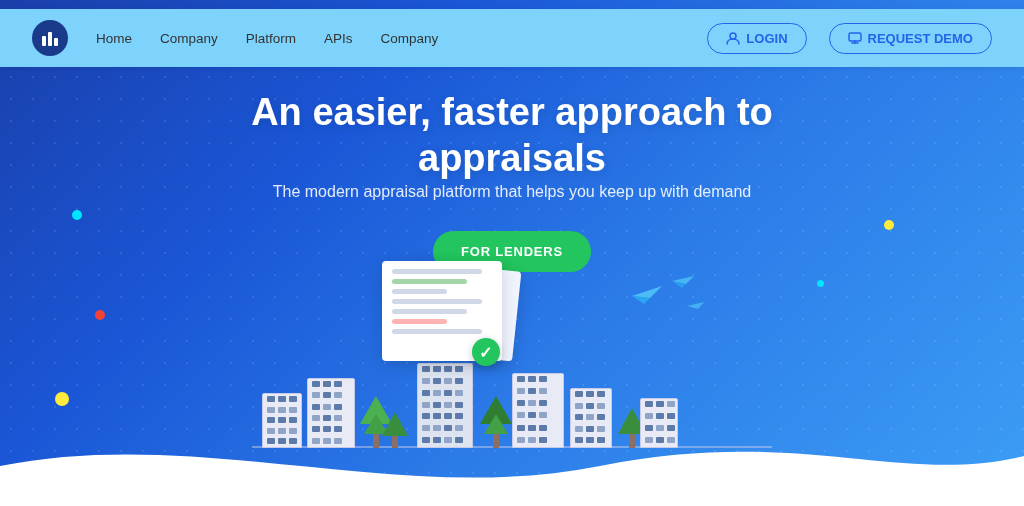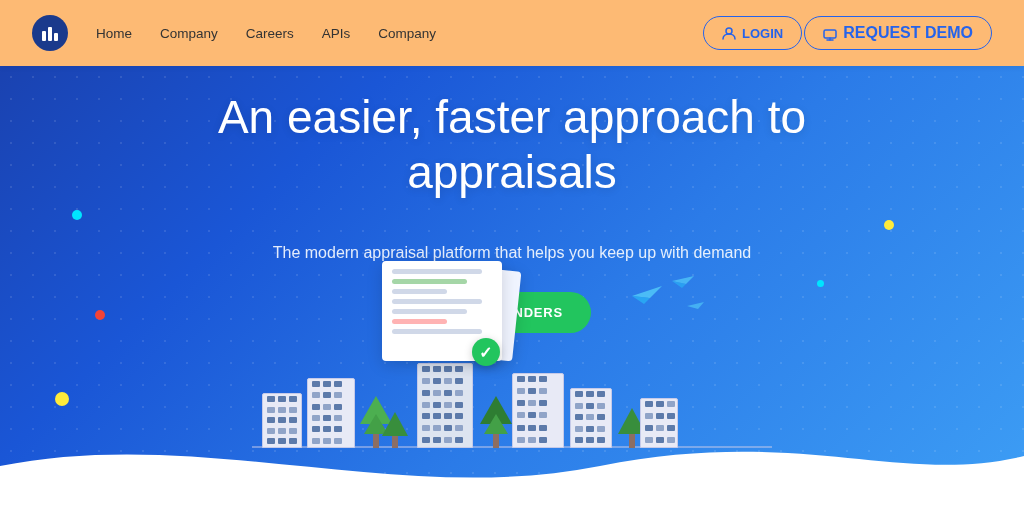--- a/index.html
+++ b/index.html
@@ -1,40 +1,40 @@
 <!DOCTYPE html>
 <html><head>
   <meta charset="utf-8">
   <style>
     * { margin: 0; padding: 0; box-sizing: border-box; }
     body { font-family: 'Segoe UI', Arial, sans-serif; width: 1024px; height: 506px; overflow: hidden; background: #fff; }
 
     
     nav {
-      position: absolute; top: 0; left: 0; width: 100%; height: 66px;
-      background: #fdba74; display: flex; align-items: center;
+      position: absolute; top: 9px; left: 0; width: 100%; height: 58px;
+      background: #7dd3fc; display: flex; align-items: center;
       padding: 0 32px; z-index: 10; box-shadow: 0 1px 6px rgba(0,0,0,0.08);
     }
     .nav-logo {
       width: 36px; height: 36px; border-radius: 50%; background: #1a3a8c;
       display: flex; align-items: center; justify-content: center; margin-right: 28px; flex-shrink: 0;
     }
     .nav-logo svg { width: 20px; height: 20px; }
     .nav-links { display: flex; gap: 28px; flex: 1; }
     .nav-link { font-size: 13.5px; color: #333; text-decoration: none; font-weight: 500; cursor: pointer; }
-    .nav-buttons { display: flex; gap: 2px; }
+    .nav-buttons { display: flex; gap: 22px; }
     .btn-login {
       padding: 7px 18px; border-radius: 20px; border: 1.5px solid #2563eb;
       background: transparent; color: #2563eb; font-size: 13px; font-weight: 600;
       cursor: pointer; display: flex; align-items: center; gap: 6px;
     }
     .btn-demo {
       padding: 7px 18px; border-radius: 20px; border: 1.5px solid #2563eb;
-      background: transparent; color: #2563eb; font-size: 16px; font-weight: 600;
-      cursor: pointer; display: flex; align-items: flex-end; gap: 6px;
+      background: transparent; color: #2563eb; font-size: 13px; font-weight: 600;
+      cursor: pointer; display: flex; align-items: flex-start; gap: 6px;
     }
 
     
     .hero {
       position: absolute; top: 0; left: 0; width: 100%; height: 506px;
       background: linear-gradient(135deg, #1a3faa 0%, #1a56d6 30%, #2b7be8 60%, #3d9ef5 100%);
       overflow: hidden;
     }
 
     
@@ -49,26 +49,26 @@
     .hero-wave {
       position: absolute; bottom: 0; left: 0; width: 100%;
     }
 
     .hero-content {
       position: absolute; top: 90px; left: 0; width: 100%;
       display: flex; flex-direction: column; align-items: center; text-align: center;
       z-index: 2;
     }
     .hero-title {
-      font-size: 46px; font-weight: 400; color: #fff;
+      font-size: 38px; font-weight: 700; color: #fff;
       line-height: 1.2; max-width: 700px; margin-bottom: 2px;
       text-shadow: 0 2px 8px rgba(0,0,0,0.12);
     }
     .hero-subtitle {
-      font-size: 16px; color: rgba(255,255,255,0.88); margin-bottom: 30px; font-weight: 400; margin-top: 42px;
+      font-size: 16px; color: rgba(255,255,255,0.88); margin-bottom: 30px; font-weight: 400;
     }
     .hero-buttons { display: flex; gap: 16px; margin-bottom: 40px; }
     .btn-lenders {
       padding: 13px 28px; border-radius: 28px; background: #22c55e; border: none;
       color: #fff; font-size: 13px; font-weight: 700; letter-spacing: 0.8px;
       cursor: pointer; text-transform: uppercase;
     }
     .btn-appraisers {
       padding: 13px 28px; border-radius: 28px; background: #22c55e; border: none;
       color: #fff; font-size: 13px; font-weight: 700; letter-spacing: 0.8px;
@@ -436,21 +436,21 @@
   <div class="nav-logo">
     <svg viewBox="0 0 20 20" fill="none" xmlns="http://www.w3.org/2000/svg">
       <rect x="2" y="8" width="4" height="10" rx="1" fill="white"></rect>
       <rect x="8" y="4" width="4" height="14" rx="1" fill="white"></rect>
       <rect x="14" y="10" width="4" height="8" rx="1" fill="white"></rect>
     </svg>
   </div>
   <div class="nav-links">
     <a class="nav-link">Home</a>
     <a class="nav-link">Company</a>
-    <a class="nav-link">Careers</a>
+    <a class="nav-link">Platform</a>
     <a class="nav-link">APIs</a>
     <a class="nav-link">Company</a>
   </div>
   <div class="nav-buttons">
     <button class="btn-login">
       <svg width="14" height="14" viewBox="0 0 14 14" fill="none">
         <circle cx="7" cy="5" r="3" stroke="#2563eb" stroke-width="1.5"></circle>
         <path d="M1 13c0-3 2.5-5 6-5s6 2 6 5" stroke="#2563eb" stroke-width="1.5" stroke-linecap="round"></path>
       </svg>
       <span>LOGIN</span>

